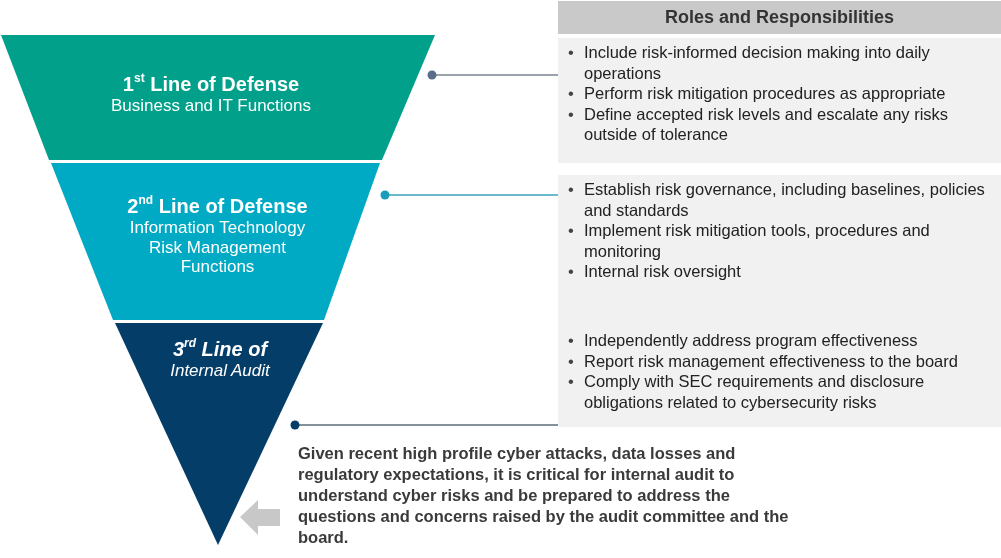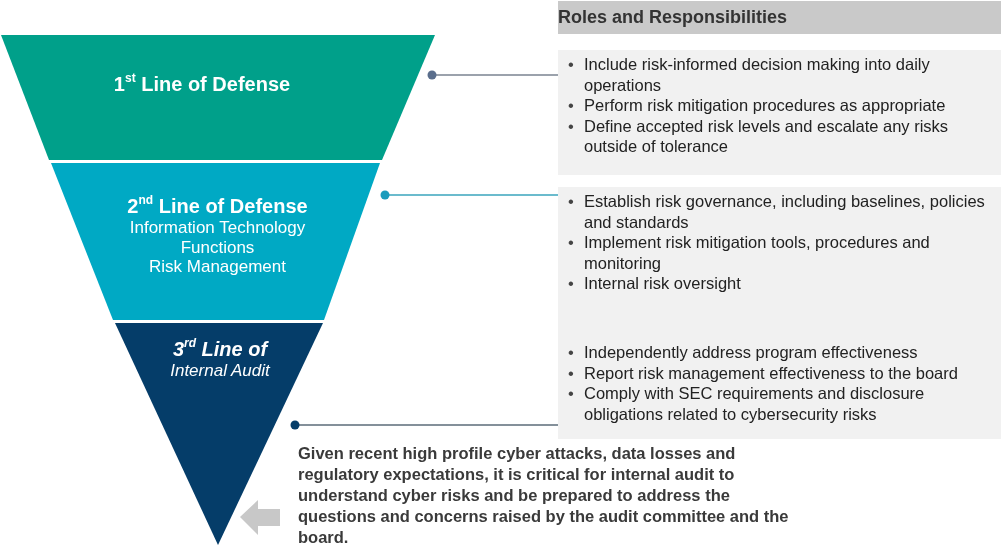--- a/index.html
+++ b/index.html
@@ -2,22 +2,22 @@
 <html><head>
 <meta charset="utf-8">
 <style>
   html, body { margin:0; padding:0; background:#ffffff; }
   body { width:1001px; height:558px; position:relative; overflow:hidden; font-family:"Liberation Sans", sans-serif; }
   svg.funnel { position:absolute; left:0; top:0; }
   .band-text { position:absolute; color:#ffffff; text-align:center; line-height:1.15; }
   .band-title { font-weight:bold; font-size:20px; display:block; }
   .band-title sup { font-size:12px; vertical-align:top; position:relative; top:-1px; }
   .band-sub { font-size:17px; display:block; }
-  .header { position:absolute; left:558px; top:1px; width:443px; height:33px; background:#c9c9c9; color:#333333; font-weight:bold; font-size:18px; line-height:33px; }
-  .panel { position:absolute; left:558px; width:443px; background:#f1f1f1; box-sizing:border-box; padding:4px 8px 0 8px;margin-top:12px; }
+  .header { position:absolute; left:558px; top:1px; width:443px; height:33px; background:#c9c9c9; color:#333333; font-weight:bold; font-size:18px; text-align:center; line-height:33px; }
+  .panel { position:absolute; left:558px; width:443px; background:#f1f1f1; box-sizing:border-box; padding:4px 8px 0 8px; }
   .panel ul { margin:0; padding:0; list-style:none; }
   .panel li { position:relative; padding-left:18px; font-size:16.5px; color:#222222; line-height:20.5px; }
   .panel li::before { content:"\2022"; position:absolute; left:2px; top:0; color:#444; }
   .note { position:absolute; left:290px; top:443px; width:500px; font-weight:bold; font-size:16.5px; line-height:21px; color:#3a3a3a;margin-left:8px; }
 </style>
 </head>
 <body>
 
 <svg class="funnel" width="1001" height="558">
   <polygon points="1,35 435,35 382,160 49,160" fill="#00a08a"></polygon>
@@ -27,29 +27,30 @@
   <line x1="432" y1="75" x2="558" y2="75" stroke="#7a8390" stroke-width="1.3"></line>
   <circle cx="432" cy="75" r="4.5" fill="#5a6e8c"></circle>
   <line x1="385" y1="195" x2="558" y2="195" stroke="#3aa5bd" stroke-width="1.3"></line>
   <circle cx="385" cy="195" r="4.5" fill="#1a9cbc"></circle>
   <line x1="295" y1="425" x2="558" y2="425" stroke="#5b6b78" stroke-width="1.3"></line>
   <circle cx="295" cy="425" r="4.5" fill="#053d69"></circle>
 
   <polygon points="240,517 258,500 258,509 280,509 280,526 258,526 258,535" fill="#c8c8c8"></polygon>
 </svg>
 
-<div class="band-text" style="left:44px; top:73px; width:316px;">
+<div class="band-text" style="left:53px; top:73px; width:316px;">
   <span class="band-title"><span>1</span><sup>st</sup> <span>Line of Defense</span></span>
+  <span class="band-sub">Business and IT Functions</span>
 </div>
 
 <div class="band-text" style="left:90px; top:195px; width:255px;">
   <span class="band-title"><span>2</span><sup>nd</sup> <span>Line of Defense</span></span>
   <span class="band-sub">Information Technology</span>
+  <span class="band-sub">Risk Management</span>
   <span class="band-sub">Functions</span>
-  <span class="band-sub">Risk Management</span>
 </div>
 
 <div class="band-text" style="left:140px; top:338px; width:160px;font-style:italic;">
   <span class="band-title"><span>3</span><sup>rd</sup> <span>Line of</span></span>
   <span class="band-sub">Internal Audit</span>
 </div>
 
 <div class="header">Roles and Responsibilities</div>
 
 <div class="panel" style="top:38px; height:125px;">

